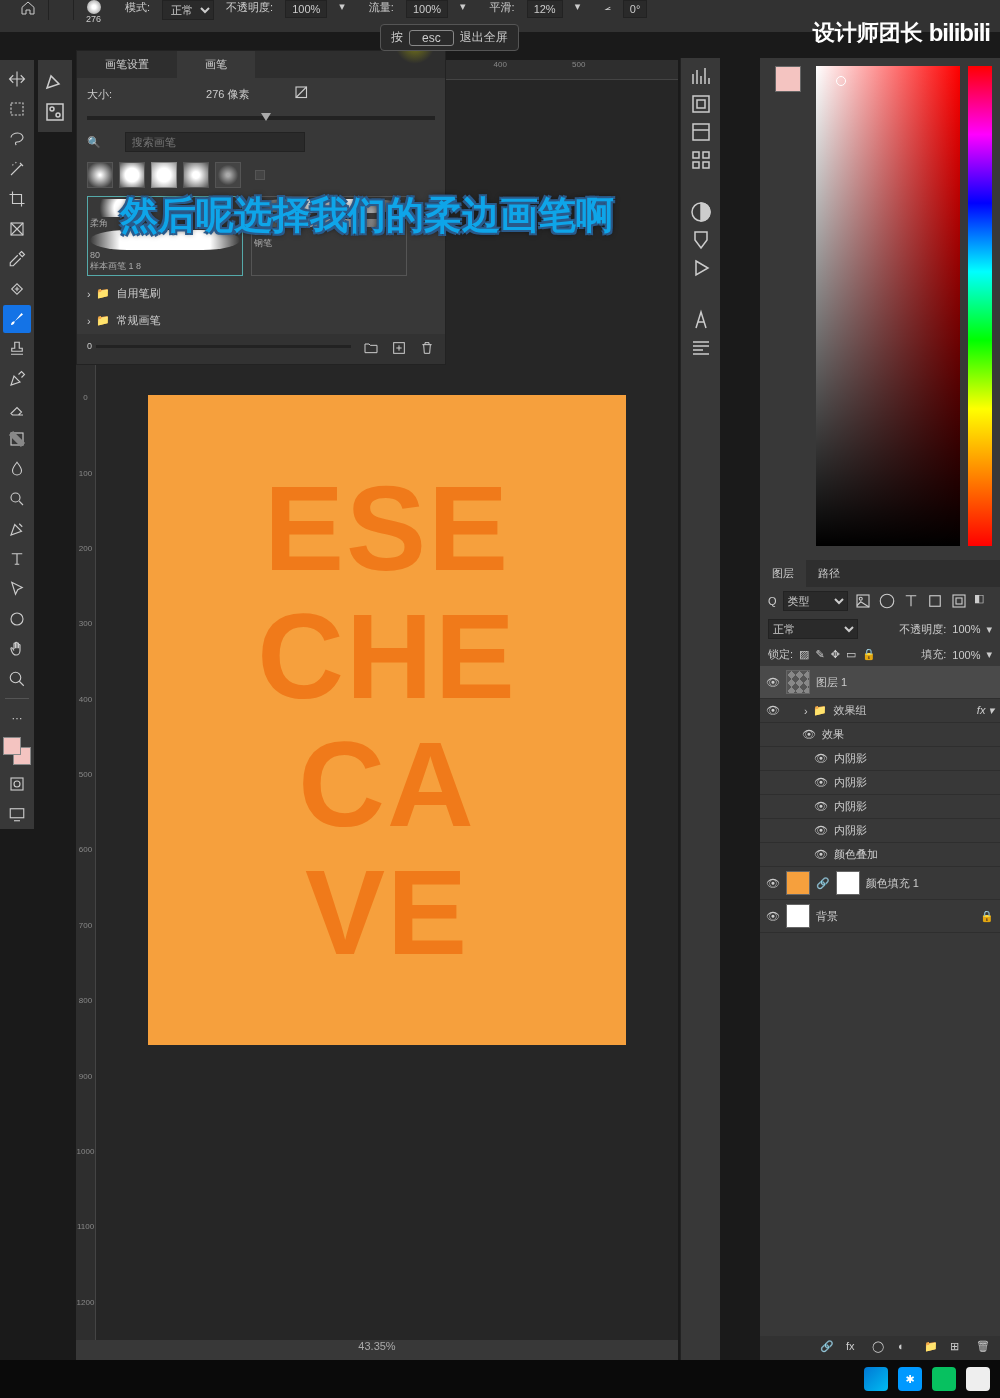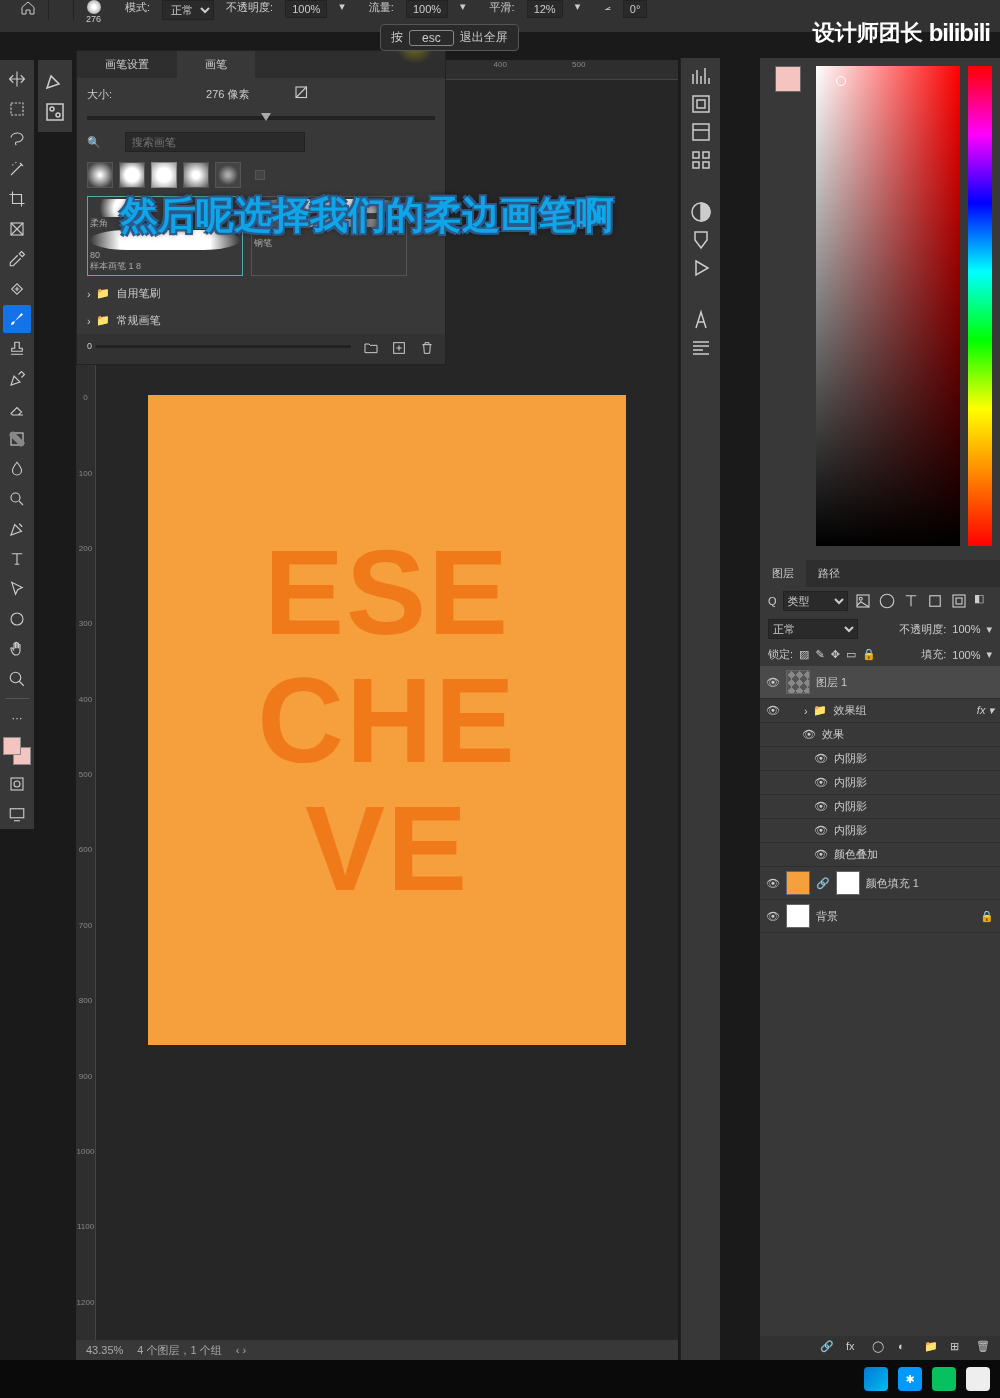--- a/index.html
+++ b/index.html
@@ -49,21 +49,21 @@
 .brush-panel .footer .sld { flex:1; height:12px; display:flex; align-items:center; }
 .brush-panel .footer .sld .track { flex:1; height:3px; background:#222; }
 
 
 .canvas-wrap { position: absolute; left: 76px; top: 60px; right: 322px; bottom: 58px; background: #262626; display: flex; }
 .ruler-v { width: 20px; background: #2e2e2e; border-right: 1px solid #444; display:flex; flex-direction:column; justify-content:space-around; font-size:8px; color:#888; text-align:center; padding-top:300px; }
 .ruler-h { position:absolute; top:0; left:20px; right:0; height:20px; background:#2e2e2e; border-bottom:1px solid #444; display:flex; justify-content:space-around; font-size:8px; color:#888; padding-left:60px; padding-right:60px; }
 .canvas-inner { flex: 1; display: flex; align-items: center; justify-content: center; overflow: hidden; background:#262626; }
 .artboard { width: 478px; height: 650px; background: #f6a03d; display: flex; flex-direction: column; align-items: center; justify-content: center; gap: 8px; margin-top:40px; }
 .artboard .line { font-family: Arial, sans-serif; font-weight: 900; font-size: 120px; color: #f07a1a; letter-spacing: 2px; line-height: 1; text-shadow: inset 0 4px 8px rgba(0,0,0,.3); }
-.status-bar { position: absolute; left: 76px; bottom: 38px; right: 322px; height: 20px; background: #383838; display: flex; align-items: center; padding: 0 10px; font-size: 11px; color: #aaa; gap: 14px; }
+.status-bar { position: absolute; left: 76px; bottom: 38px; right: 322px; height: 20px; background: #383838; display: flex; align-items: center; padding: 0 10px; font-size: 11px; color: #aaa; gap: 14px; flex-direction: column; }
 
 
 .right-col { position: absolute; right: 0; top: 58px; width: 320px; bottom: 38px; display: flex; gap: 40px; }
 .mid-icons-right { width: 40px; background: #383838; display: flex; flex-direction: column; align-items: center; padding: 6px 0; gap:4px; border-left:1px solid #222; }
 .mid-icons-right .ri { width: 24px; height: 24px; }
 .right-panels { flex: 1; display: flex; flex-direction: column; background: #383838; }
 
 .color-panel { height: 502px; background: #383838; display: flex; gap: 8px; padding: 8px; position:relative; }
 .color-panel .swatch-mini { width: 40px; display:flex; flex-direction:column; align-items:center; }
 .color-panel .swatch-mini .cur { width:26px; height:26px; background:#f4c4c1; border:1px solid #666; }
@@ -330,20 +330,21 @@
       <span>800</span>
       <span>900</span>
       <span>1000</span>
       <span>1100</span>
       <span>1200</span>
   </div>
   <div class="canvas-inner">
     <div class="artboard">
       <div class="line">ESE</div>
       <div class="line">CHE</div>
+      <div class="line">CA</div>
       <div class="line">VE</div>
     </div>
   </div>
 </div>
 
 <div class="brush-panel">
   <div class="tabs">
     <div class="tab">画笔设置</div>
     <div class="tab active">画笔</div>
   </div>

